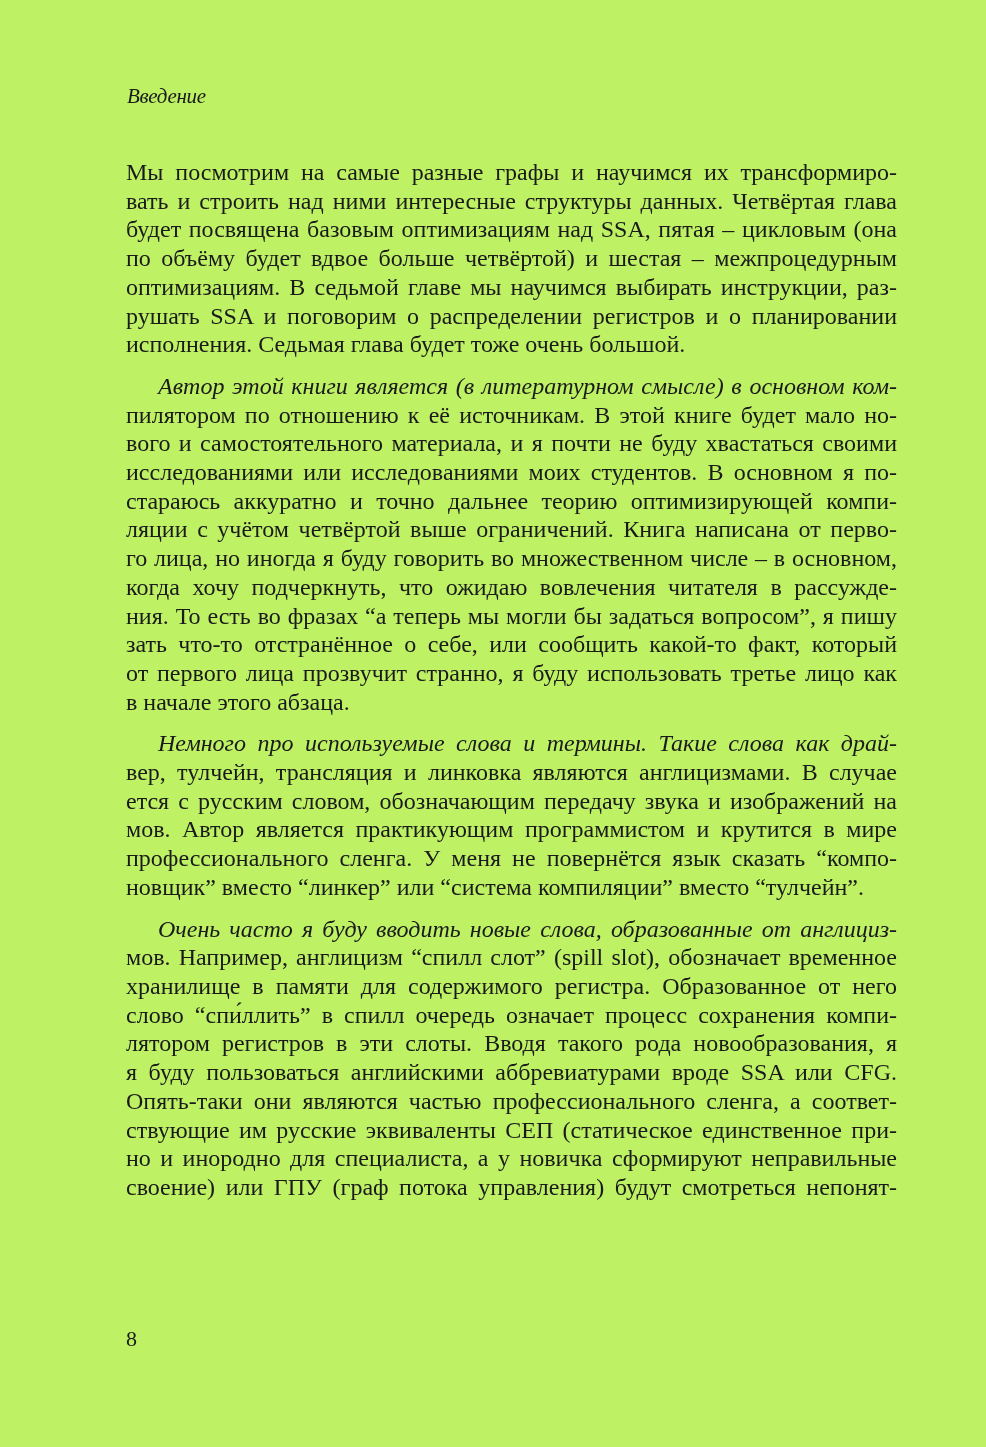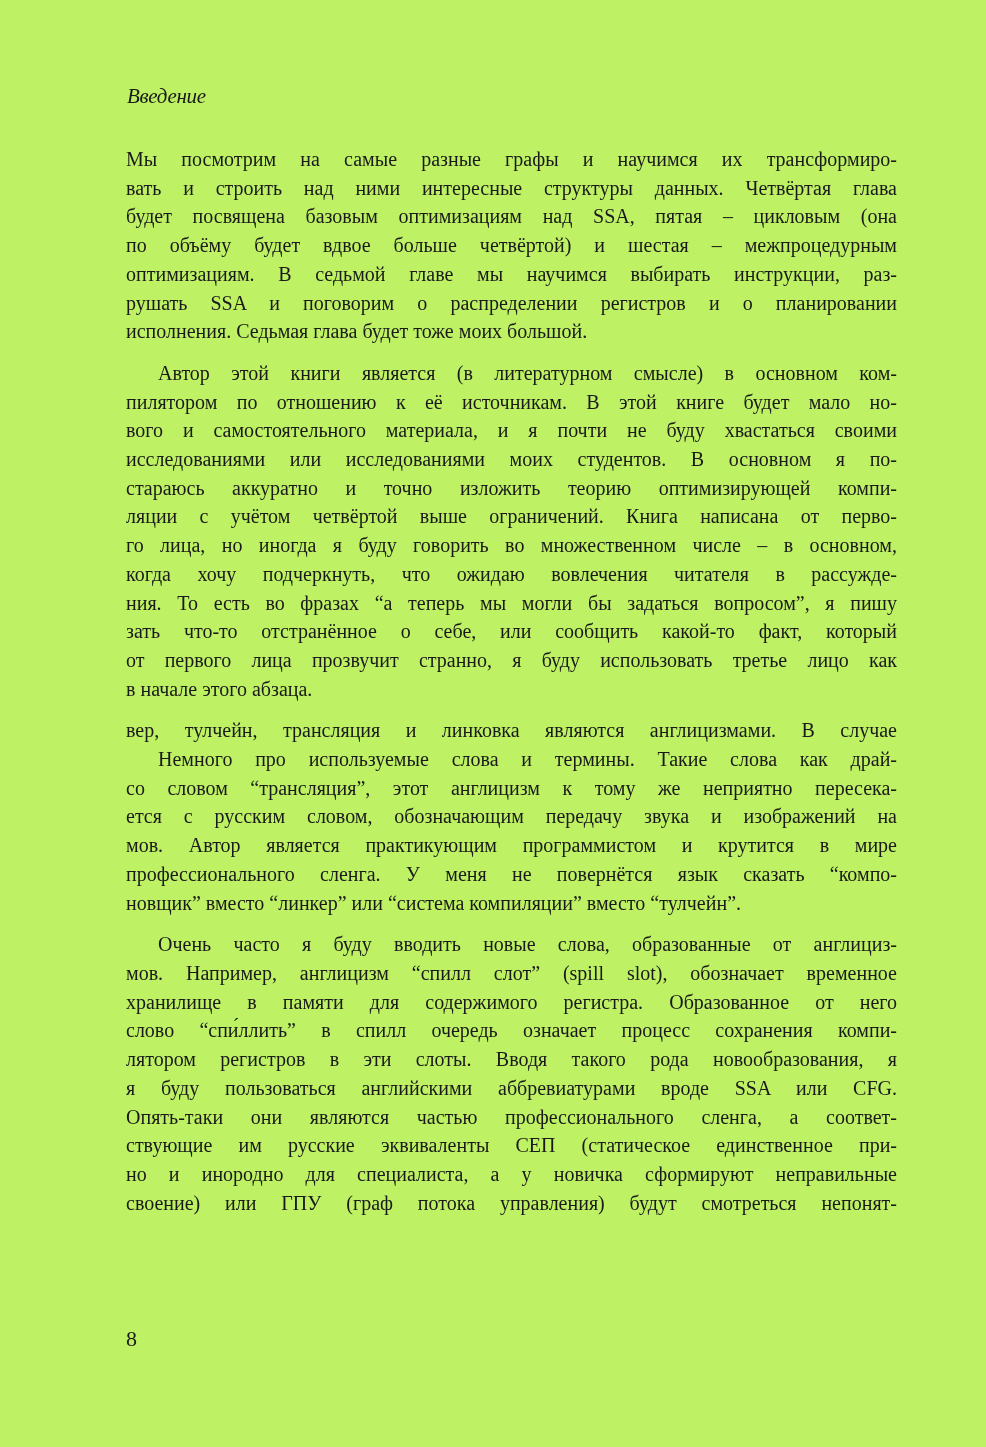--- a/index.html
+++ b/index.html
@@ -9,67 +9,66 @@
     font-family: "DejaVu Serif", "Liberation Serif", serif;
     color: #1a1a1a;
     padding-left: 48px;
   }
   .running-head {
     position: absolute; left: 127px; top: 84px;
     font-style: italic; font-size: 21px; letter-spacing: -0.3px;
     font-family: "Liberation Serif", "DejaVu Serif", serif;
   }
   .body {
-    position: absolute; left: 126px; top: 145px; width: 771px;
+    position: absolute; left: 126px; top: 158px; width: 771px;
     font-family: "Liberation Serif", "DejaVu Serif", serif;
-    font-size: 20px; line-height: 28.7px;
+    font-size: 24px; line-height: 28.7px;
     text-align: justify;
   }
   .line { display: block; white-space: nowrap; text-align-last: justify; text-align: justify; width: 771px; }
   .line.last { text-align-last: left; }
   .para { margin: 0 0 13px 0; }
-  .indent { padding-left: 32px; width: 739px; }
+  .indent { padding-left: 32px; width: 739px; font-style: italic; }
   .page-number {
     position: absolute; left: 126px; top: 1326px; font-size: 22px;
     font-family: "Liberation Serif", "DejaVu Serif", serif;
   }
 </style>
 </head>
 <body>
 
 <div class="page">
   <div class="running-head">Введение</div>
   <div class="body" id="body">
       <div class="para">
         <span class="line">Мы посмотрим на самые разные графы и научимся их трансформиро-</span>
         <span class="line">вать и строить над ними интересные структуры данных. Четвёртая глава</span>
         <span class="line">будет посвящена базовым оптимизациям над SSA, пятая – цикловым (она</span>
         <span class="line">по объёму будет вдвое больше четвёртой) и шестая – межпроцедурным</span>
         <span class="line">оптимизациям. В седьмой главе мы научимся выбирать инструкции, раз-</span>
         <span class="line">рушать SSA и поговорим о распределении регистров и о планировании</span>
-        <span class="line last">исполнения. Седьмая глава будет тоже моих большой.</span>
+        <span class="line last">исполнения. Седьмая глава будет тоже очень большой.</span>
       </div>
       <div class="para">
         <span class="line indent">Автор этой книги является (в литературном смысле) в основном ком-</span>
         <span class="line">пилятором по отношению к её источникам. В этой книге будет мало но-</span>
         <span class="line">вого и самостоятельного материала, и я почти не буду хвастаться своими</span>
         <span class="line">исследованиями или исследованиями моих студентов. В основном я по-</span>
-        <span class="line">стараюсь аккуратно и точно изложить теорию оптимизирующей компи-</span>
+        <span class="line">стараюсь аккуратно и точно дальнее теорию оптимизирующей компи-</span>
         <span class="line">ляции с учётом четвёртой выше ограничений. Книга написана от перво-</span>
         <span class="line">го лица, но иногда я буду говорить во множественном числе – в основном,</span>
         <span class="line">когда хочу подчеркнуть, что ожидаю вовлечения читателя в рассужде-</span>
         <span class="line">ния. То есть во фразах “а теперь мы могли бы задаться вопросом”, я пишу</span>
         <span class="line">зать что-то отстранённое о себе, или сообщить какой-то факт, который</span>
         <span class="line">от первого лица прозвучит странно, я буду использовать третье лицо как</span>
         <span class="line last">в начале этого абзаца.</span>
       </div>
       <div class="para">
+        <span class="line indent">Немного про используемые слова и термины. Такие слова как драй-</span>
         <span class="line">вер, тулчейн, трансляция и линковка являются англицизмами. В случае</span>
-        <span class="line indent">Немного про используемые слова и термины. Такие слова как драй-</span>
-        <span class="line">со словом “трансляция”, этот англицизм к тому же неприятно пересека-</span>
         <span class="line">ется с русским словом, обозначающим передачу звука и изображений на</span>
         <span class="line">мов. Автор является практикующим программистом и крутится в мире</span>
         <span class="line">профессионального сленга. У меня не повернётся язык сказать “компо-</span>
         <span class="line last">новщик” вместо “линкер” или “система компиляции” вместо “тулчейн”.</span>
       </div>
       <div class="para">
         <span class="line indent">Очень часто я буду вводить новые слова, образованные от англициз-</span>
         <span class="line">мов. Например, англицизм “спилл слот” (spill slot), обозначает временное</span>
         <span class="line">хранилище в памяти для содержимого регистра. Образованное от него</span>
         <span class="line">слово “спи́ллить” в спилл очередь означает процесс сохранения компи-</span>

